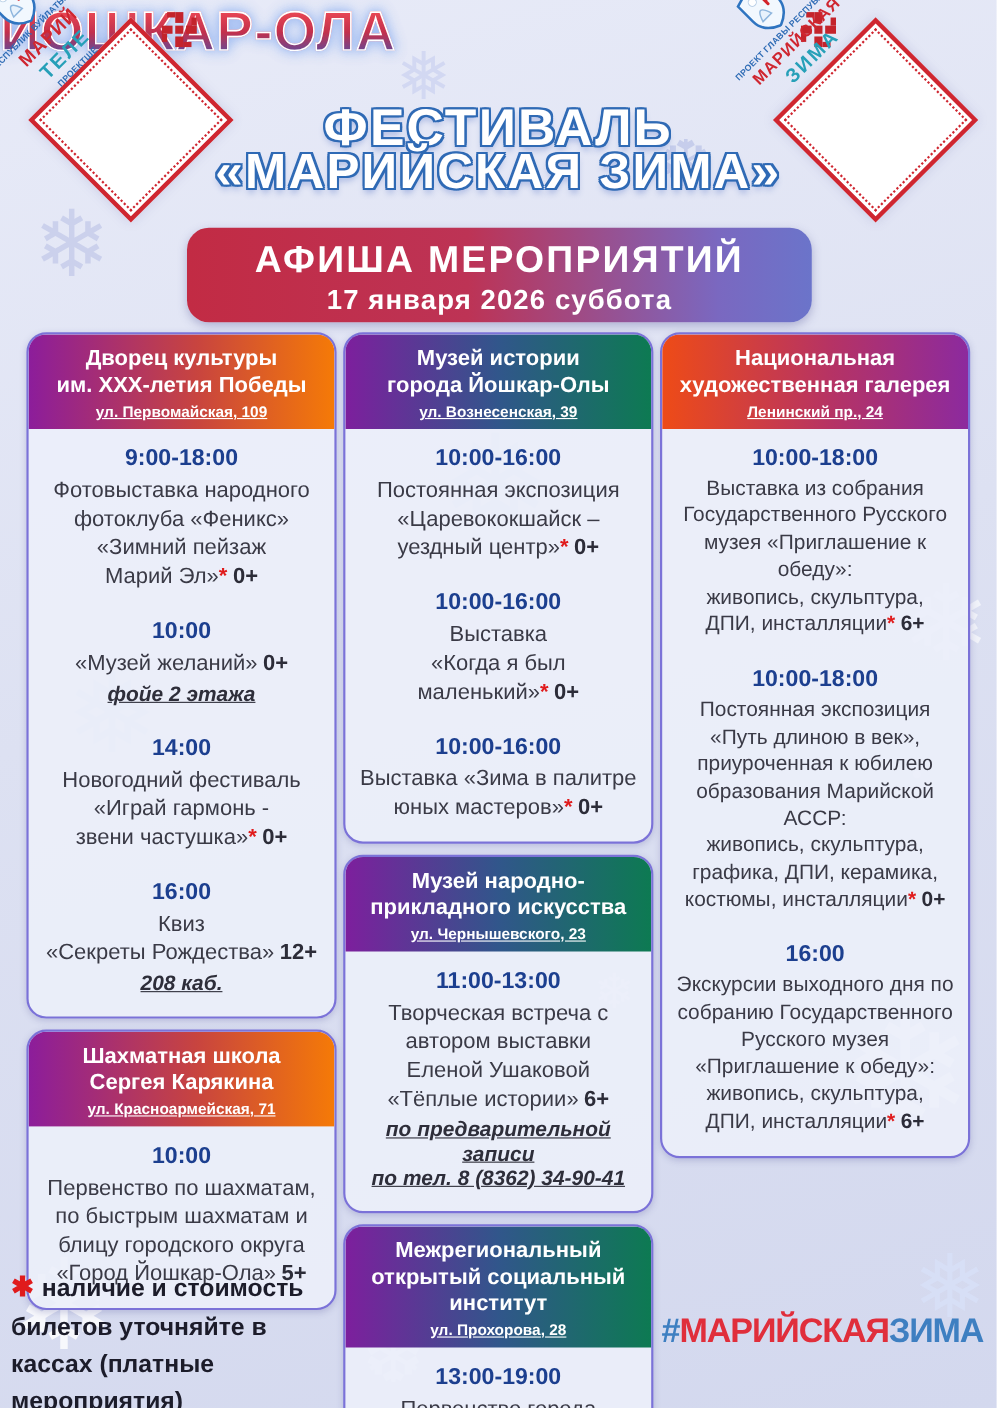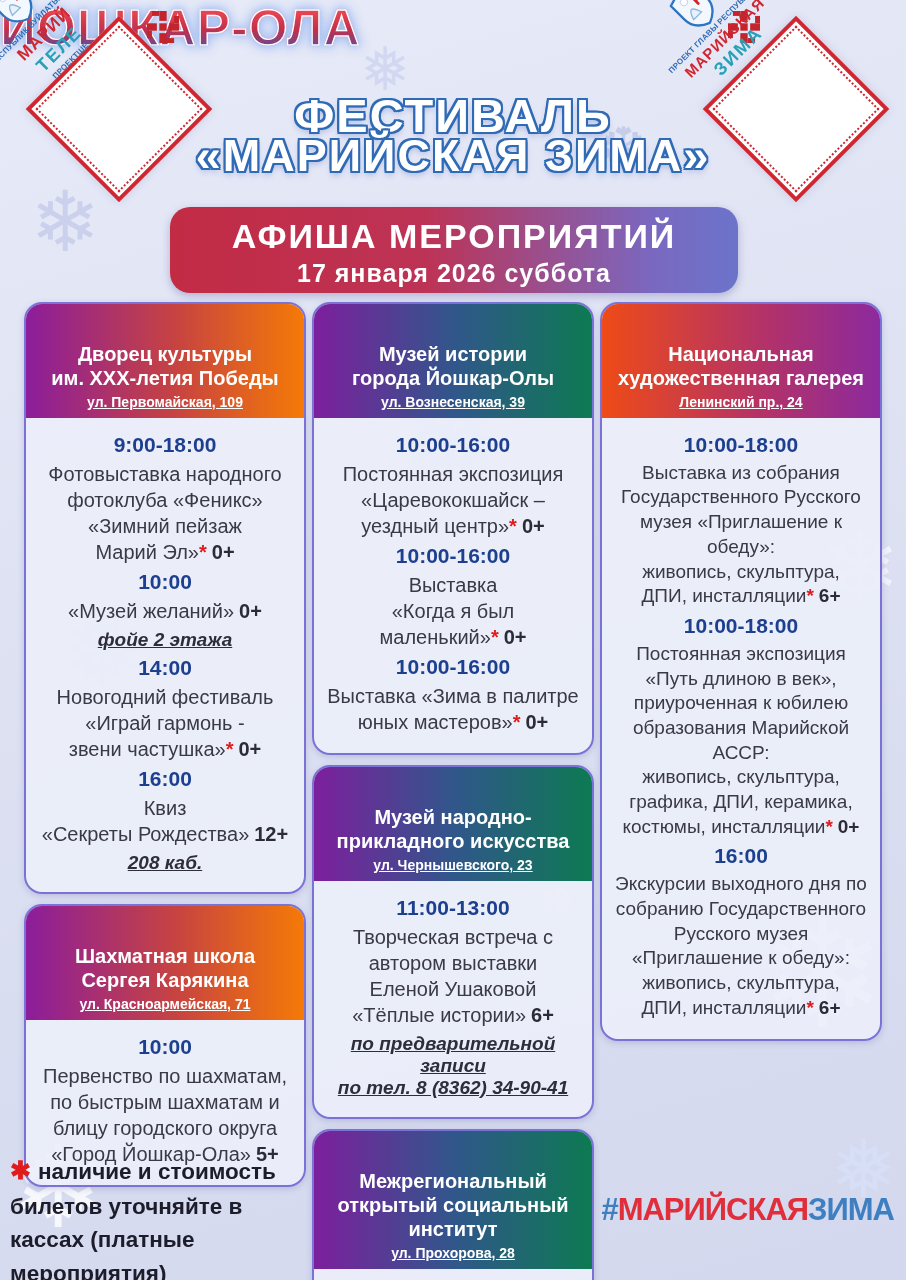--- a/index.html
+++ b/index.html
@@ -48,26 +48,26 @@
   .grid{position:absolute;left:24px;top:302px;display:flex;gap:6px;z-index:1;}
   .col{width:282px;display:flex;flex-direction:column;gap:10px;}
   .card{border:2.5px solid #7b72d8;border-radius:18px;background:rgba(236,239,250,.92);
     overflow:hidden;box-shadow:0 2px 6px rgba(90,90,160,.25);}
   .chead{padding:10px 6px 8px;text-align:center;color:#fff;}
   .po{background:linear-gradient(90deg,#8c1d9b 0%,#c8443f 55%,#f57a07 100%);}
   .pg{background:linear-gradient(90deg,#7d1f9d 0%,#31568b 50%,#0d7a52 100%);}
   .op{background:linear-gradient(90deg,#ee4b17 0%,#b63364 55%,#8c2a9e 100%);}
   .ctitle{font-weight:800;font-size:20px;line-height:1.22;}
   .caddr{font-size:14px;font-weight:bold;text-decoration:underline;margin-top:3px;}
-  .cbody{padding:15px 6px 18px;text-align:center;display:flex;flex-direction:column;gap:5px;}
+  .cbody{padding:15px 6px 18px;text-align:center;display:flex;flex-direction:column;gap:25px;}
   .time{color:#1c3f8f;font-weight:800;font-size:21px;margin-bottom:4px;}
   .etext{color:#3a3a46;font-size:20px;line-height:1.3;}
   .col3 .etext{font-size:19px;}
   .col3 .cbody{padding-left:2px;padding-right:2px;text-align:center;}
-  .pre{white-space:pre-line;margin-top:28px;}
+  .pre{white-space:pre-line;}
   .star{color:#e01b1c;font-weight:bold;}
   .age{color:#2c2c38;margin-left:5px;font-weight:bold;}
   .note{margin-top:5px;font-size:19px;font-style:italic;font-weight:bold;
     text-decoration:underline;color:#2e2e3a;}
   .note:empty{display:none;}
   
   .footnote{position:absolute;left:10px;top:1152px;width:312px;text-align:left;z-index:1;
     font-size:22.5px;font-weight:800;color:#1c1c2a;line-height:1.5;}
   .fstar{color:#e01b1c;font-size:25px;margin-right:7px;font-style:normal;}
   .hashtag{position:absolute;right:12px;top:1192px;z-index:1;

